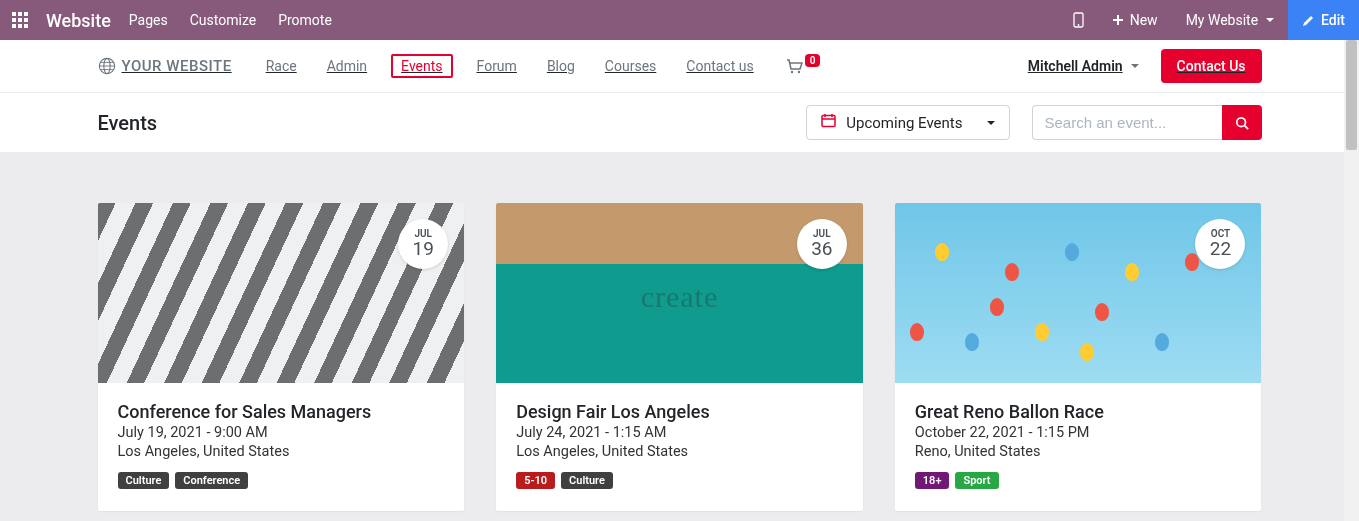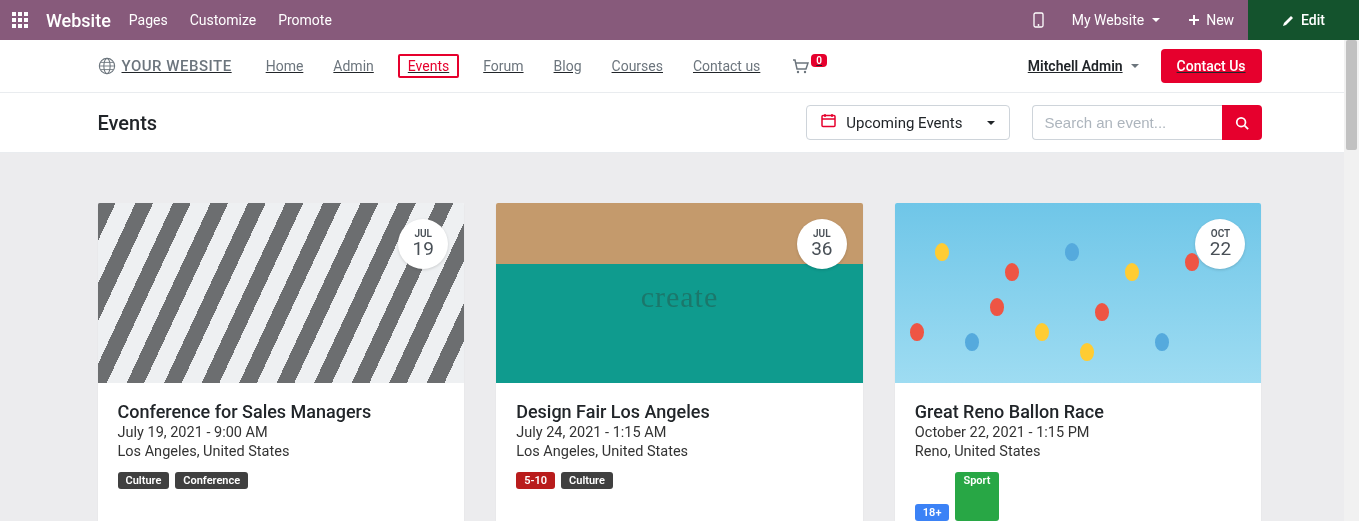--- a/index.html
+++ b/index.html
@@ -7,21 +7,21 @@
 
   .topbar { background: #875a7b; height: 40px; display: flex; align-items: center; justify-content: space-between; padding: 0 0 0 12px; color: #fff; }
   .topbar-left { display: flex; align-items: center; gap: 18px; }
   .apps-icon { display: grid; grid-template-columns: repeat(3, 4px); grid-template-rows: repeat(3, 4px); gap: 2px; cursor: pointer; }
   .apps-icon span { background: #fff; width: 4px; height: 4px; }
   .brand { font-size: 18px; font-weight: 500; }
   .topmenu { display: flex; gap: 22px; font-size: 14px; }
   .topmenu span { cursor: pointer; }
   .topbar-right { display: flex; align-items: center; height: 100%; }
   .top-item { display: flex; align-items: center; gap: 6px; padding: 0 14px; height: 100%; cursor: pointer; font-size: 14px; }
-  .top-item.edit { background: #14532d; font-weight: 500; padding: 0 34px; }
+  .top-item.edit { background: #3b82f6; font-weight: 500; padding: 0 14px; }
   .caret { display: inline-block; width: 0; height: 0; border-left: 4px solid transparent; border-right: 4px solid transparent; border-top: 4px solid #fff; margin-left: 2px; }
 
   .siteheader { max-width: 1180px; margin: 0 auto; height: 52px; display: flex; align-items: center; gap: 18px; padding: 0 8px; text-decoration: underline; }
   .logo { display: flex; align-items: center; gap: 6px; color: #6c757d; font-weight: 500; letter-spacing: .5px; font-size: 15px; }
   .logo svg { width: 18px; height: 18px; }
   .sitenav { display: flex; gap: 18px; margin-left: 10px; }
   .sitenav a { color: #6c757d; text-decoration: none; font-size: 14px; padding: 4px 6px; cursor: pointer; }
   .sitenav a.active { border: 2px solid #e6002d; color: #e6002d; border-radius: 2px; padding: 2px 8px; }
   .cart { margin-left: 8px; display: flex; align-items: center; gap: 4px; color: #6c757d; cursor: pointer; }
   .cart-badge { background: #e6002d; color: #fff; border-radius: 4px; font-size: 10px; padding: 1px 5px; font-weight: 600; position: relative; top: -6px; left: -2px; }
@@ -51,21 +51,21 @@
   .datebadge .month { font-size: 10px; font-weight: 600; color: #495057; }
   .datebadge .day { font-size: 19px; color: #495057; }
   .card-body { padding: 18px 20px 22px; }
   .card-title { font-size: 18px; font-weight: 500; margin-bottom: 2px; }
   .card-date { color: #333; font-size: 14.5px; }
   .card-loc { color: #333; font-size: 14.5px; margin-top: 2px; }
   .tags { margin-top: 12px; display: flex; gap: 6px; }
   .tag { color: #fff; font-size: 11px; font-weight: 600; padding: 2px 8px; border-radius: 3px; }
   .tag.purple { background: #404040; }
   .tag.red { background: #b91c1c; }
-  .tag.blue { background: #3b82f6; margin-top: 32px; }
+  .tag.blue { background: #701a75; }
   .tag.green { background: #28a745; }
 
   
   .img1 { background:
       repeating-linear-gradient(115deg, #111 0 18px, #fff 18px 36px),
       linear-gradient(#d0d5dc, #d0d5dc);
       background-blend-mode: normal;
   }
   .img1 { background:
       linear-gradient(180deg, rgba(230,235,240,.4), rgba(230,235,240,.4)),
@@ -102,49 +102,49 @@
     </div>
   </div>
   <div class="topbar-right">
     <div class="top-item">
       <svg width="11" height="16" viewBox="0 0 11 16" fill="none">
           <rect x="1" y="1" width="9" height="14" rx="1.5" stroke="#fff" stroke-width="1.3"></rect>
           <circle cx="5.5" cy="13" r="0.9" fill="#fff"></circle>
         </svg>
     </div>
     <div class="top-item">
-      <span>My Website</span>
-      <span class="caret"></span>
-    </div>
-    <div class="top-item">
       <svg width="12" height="12" viewBox="0 0 12 12">
           <path d="M6 1v10M1 6h10" stroke="#fff" stroke-width="2"></path>
         </svg>
       <span>New</span>
+    </div>
+    <div class="top-item">
+      <span>My Website</span>
+      <span class="caret"></span>
     </div>
     <div class="top-item edit">
       <svg width="13" height="13" viewBox="0 0 13 13">
           <path d="M1 12l1-3 7-7 2 2-7 7-3 1z" fill="#fff"></path>
         </svg>
       <span>Edit</span>
     </div>
   </div>
 </div>
 
 <div class="siteheader">
   <div class="logo">
     <svg viewBox="0 0 20 20">
         <circle cx="10" cy="10" r="8.5" stroke="#6c757d" stroke-width="1.2" fill="none"></circle>
         <ellipse cx="10" cy="10" rx="3.5" ry="8.5" stroke="#6c757d" stroke-width="1.2" fill="none"></ellipse>
         <path d="M2 10h16M3 6h14M3 14h14" stroke="#6c757d" stroke-width="1"></path>
       </svg>
     <span>YOUR WEBSITE</span>
   </div>
   <div class="sitenav">
-    <a>Home</a>
+    <a>Race</a>
     <a>Admin</a>
     <a class="active">Events</a>
     <a>Forum</a>
     <a>Blog</a>
     <a>Courses</a>
     <a>Contact us</a>
   </div>
   <div class="cart">
     <svg width="17" height="15" viewBox="0 0 17 15">
         <path d="M1 1h2l2 9h9l2-6H4" stroke="#6c757d" stroke-width="1.5" fill="none"></path>

